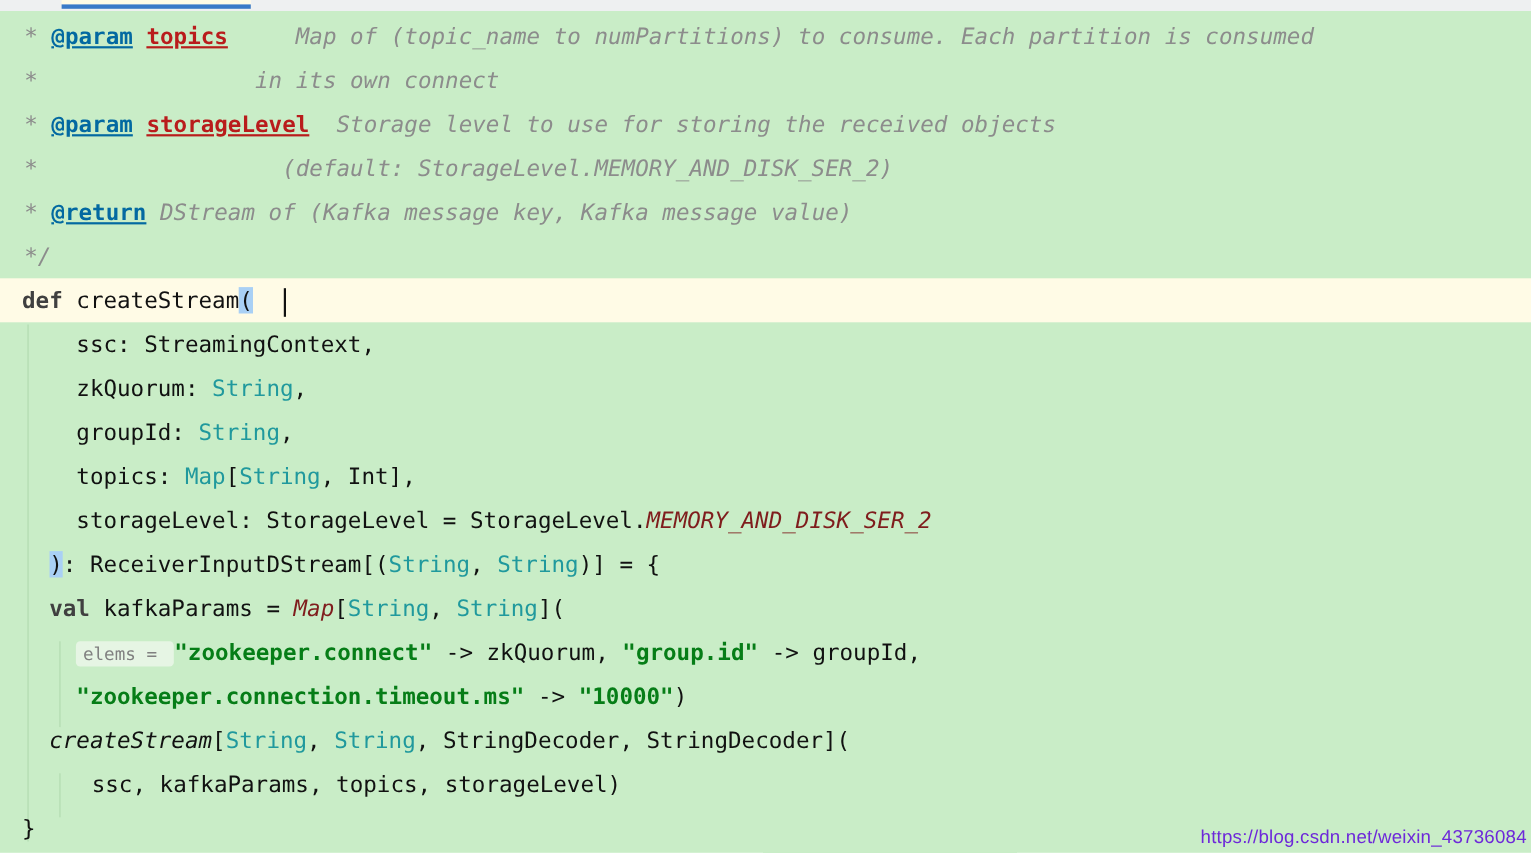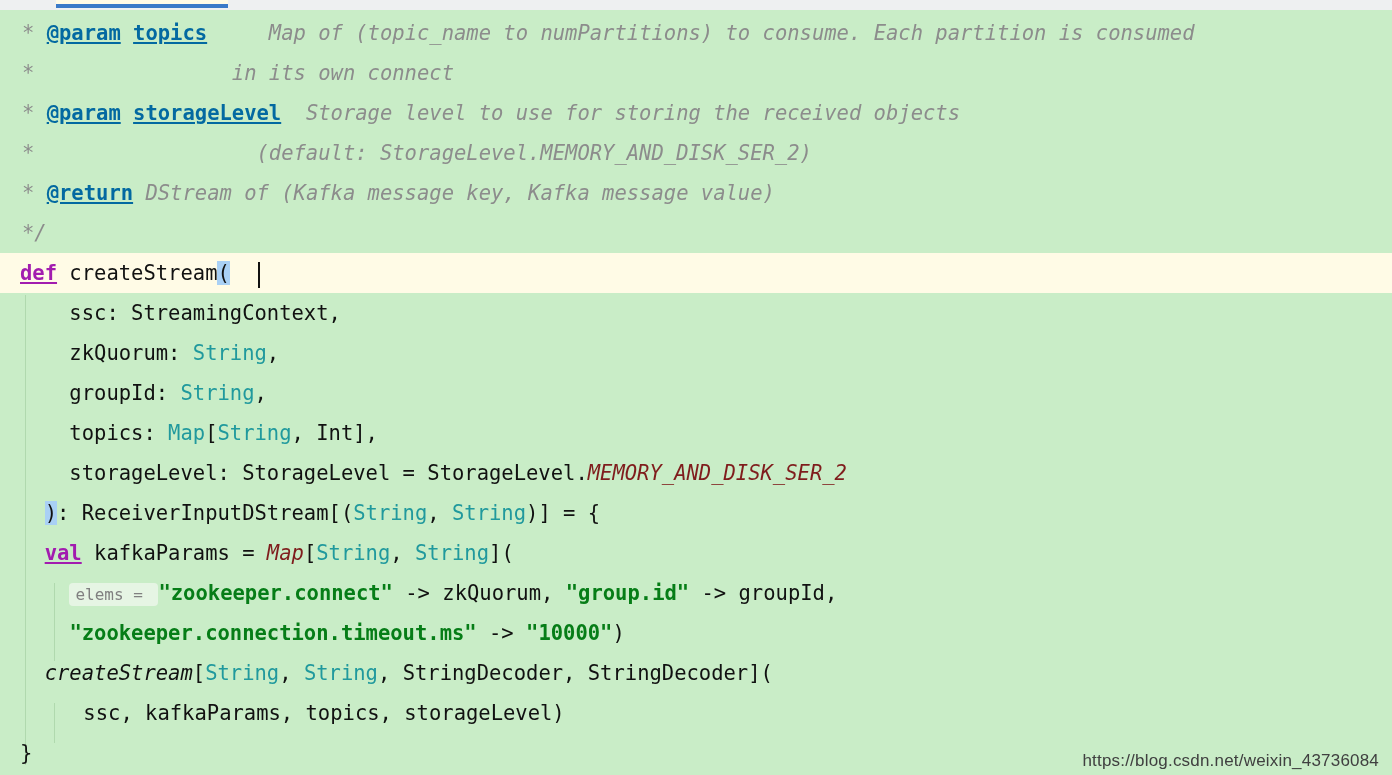--- a/index.html
+++ b/index.html
@@ -88,22 +88,22 @@
     left: 0;
     top: 243px;
     width: 1392px;
     height: 40px;
     background: #fffbe6;
   }
 
   
   .t-doc       { color: #8c8c8c; font-style: italic; }
   .t-doctag    { color: #0369a1; font-weight: bold; text-decoration: underline; font-style: normal; }
-  .t-docparam  { color: #0369a1; font-weight: bold; text-decoration: underline; font-style: normal; }
-  .t-kw        { color: #a21caf; font-weight: bold; text-decoration: underline; }
+  .t-docparam  { color: #b91c1c; font-weight: bold; text-decoration: underline; font-style: normal; }
+  .t-kw        { color: #404040; font-weight: bold; }
   .t-plain     { color: #111111; }
   .t-type      { color: #20999d; }
   .t-ital-p    { color: #7f1d1d; font-style: italic; }
   .t-ital-b    { color: #111111; font-style: italic; }
   .t-str       { color: #067d17; font-weight: bold; }
   .t-brkt      { background: #a9d0f5; }
 
   
   .inlay-hint {
     background: #e6f5e4;
@@ -121,25 +121,25 @@
     left: 258px;
     top: 252px;
     width: 2px;
     height: 26px;
     background: #111111;
   }
 
   
   #watermark {
     position: absolute;
-    right: 13px;
+    right: 4px;
     bottom: 4px;
     font-family: "Liberation Sans", sans-serif;
     font-size: 17px;
-    color: #404040;
+    color: #6d28d9;
     letter-spacing: 0.2px;
     user-select: none;
   }
 </style>
 </head>
 <body>
 
 <div id="ide-window">
 
   <div id="tab-strip">

